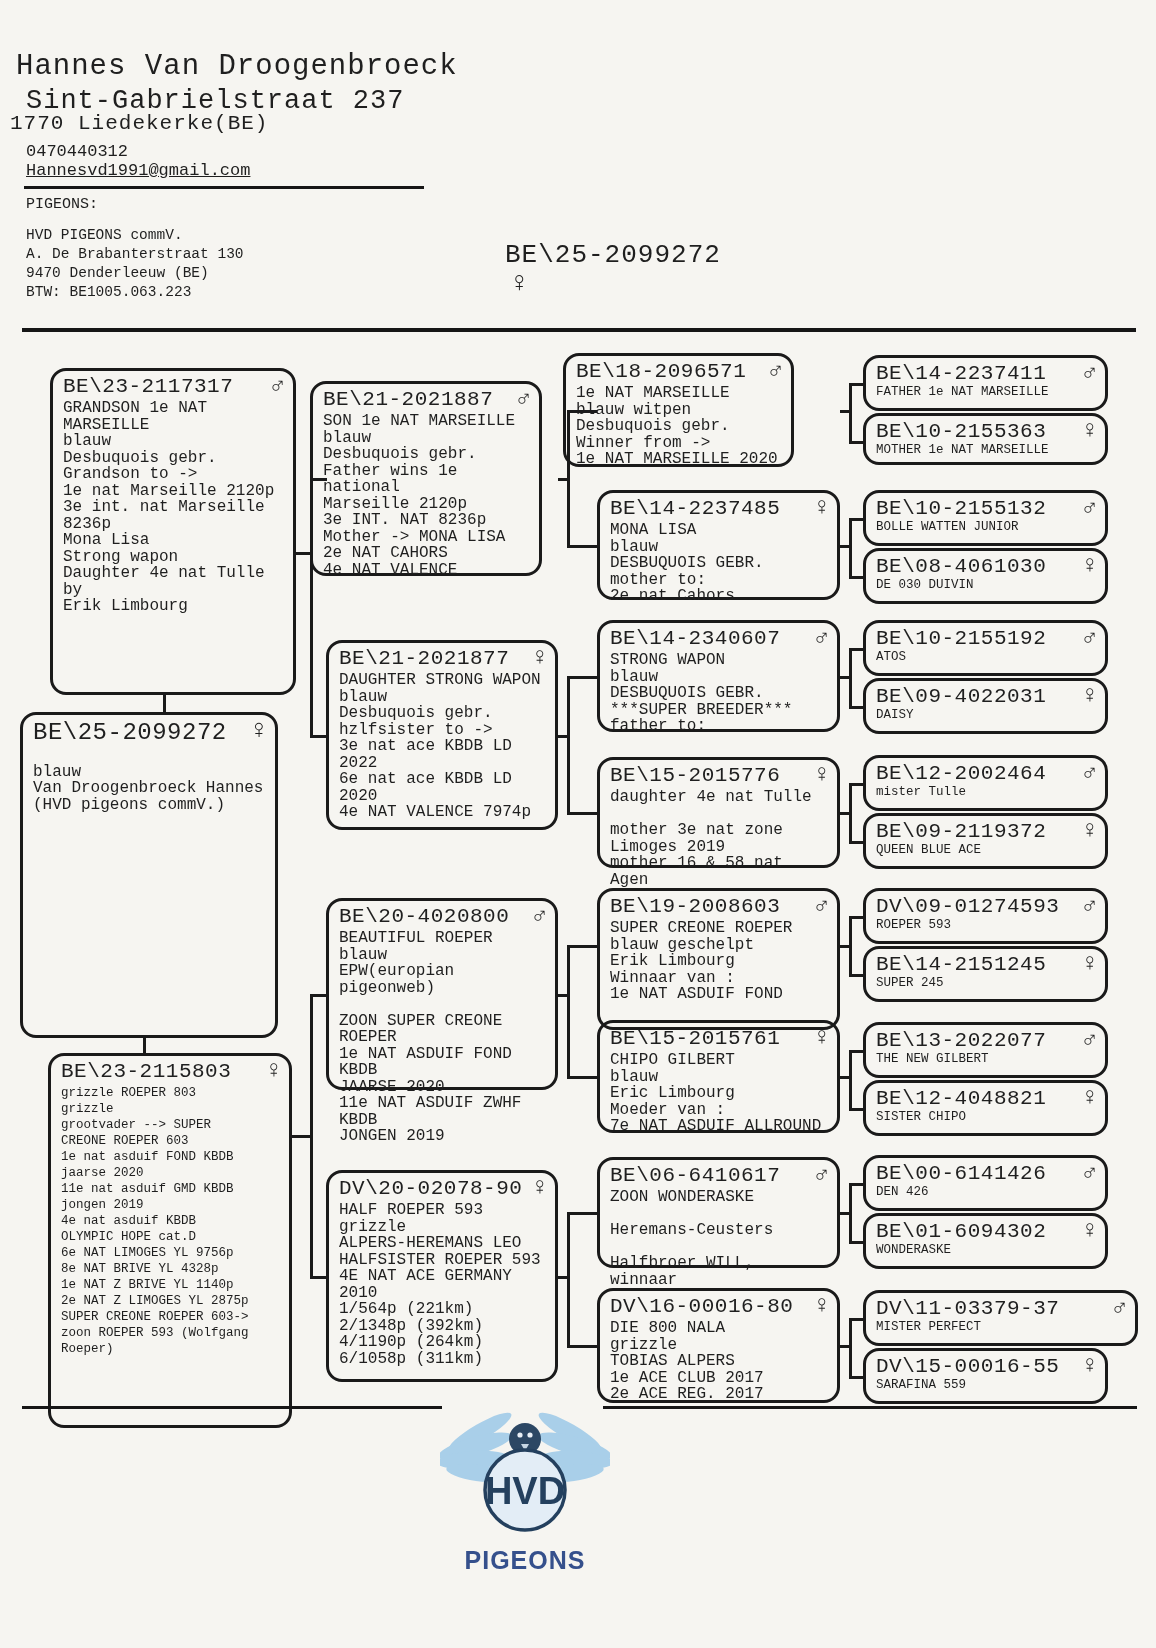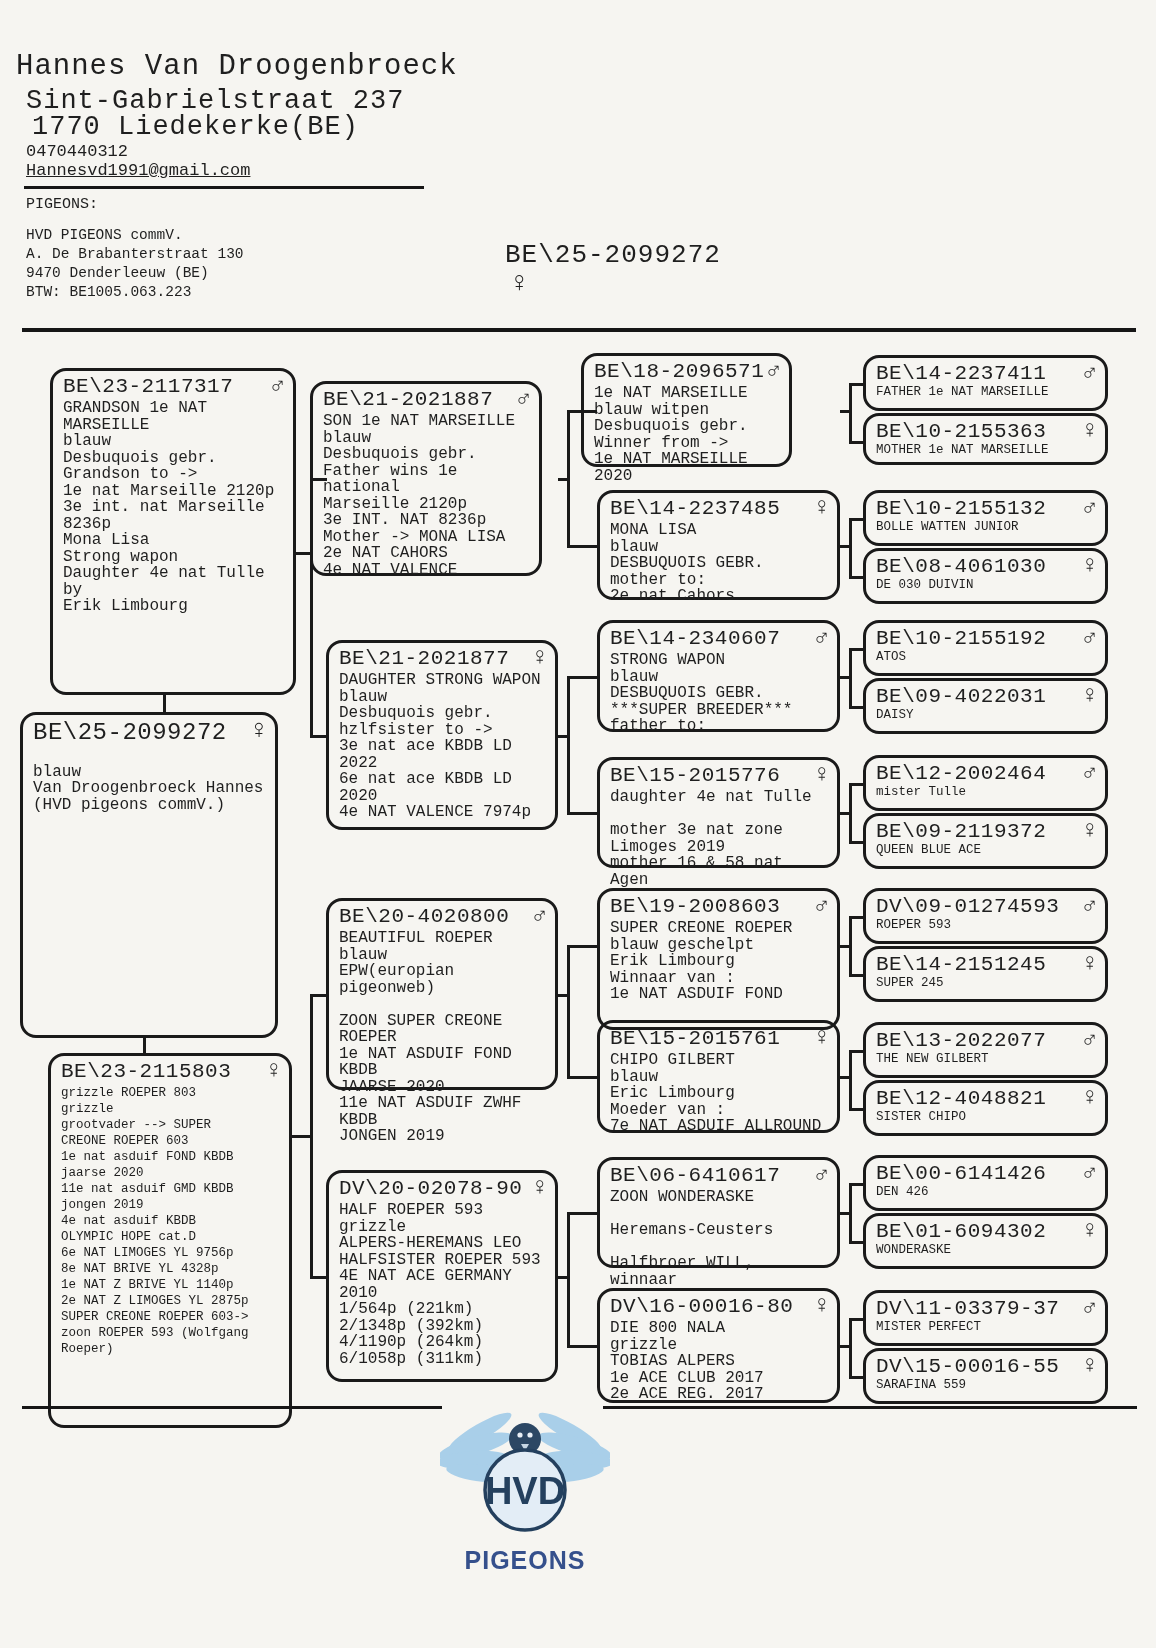--- a/index.html
+++ b/index.html
@@ -2,21 +2,21 @@
 <html><head>
 <meta charset="utf-8">
 <style>
   html,body{margin:0;padding:0;}
   body{background:#e9e8e5;}
   .page{position:relative;width:1156px;height:1648px;background:#f6f5f1;overflow:hidden;
         font-family:"Liberation Mono","DejaVu Sans Mono",monospace;color:#1f1f1f;}
   .abs{position:absolute;}
   .h-name{left:16px;top:50px;font-size:29px;letter-spacing:1px;}
   .h-addr1{left:26px;top:86px;font-size:27px;letter-spacing:1px;}
-  .h-addr2{left:32px;top:112px;font-size:27px;letter-spacing:1px;}
+  .h-addr2{left:10px;top:112px;font-size:21px;letter-spacing:1px;}
   .h-phone{left:26px;top:142px;font-size:17px;}
   .h-email{left:26px;top:161px;font-size:17px;text-decoration:underline;}
   .h-breeding{left:26px;top:196px;font-size:15px;}
   .h-company{left:26px;top:226px;font-size:14.5px;line-height:19px;white-space:pre-line;}
   .h-ring{left:505px;top:240px;font-size:26px;letter-spacing:1px;}
   .h-sex{left:511px;top:268px;font-size:28px;font-weight:bold;}
   .rule{position:absolute;background:#161616;}
   .pbox{position:absolute;border:3px solid #1a1a1a;border-radius:16px;box-sizing:border-box;
         padding:5px 8px 4px 10px;background:transparent;}
   .ring-row{display:flex;justify-content:space-between;align-items:flex-start;line-height:1.05;}
@@ -155,21 +155,21 @@
 grizzle
 ALPERS-HEREMANS LEO
 HALFSISTER ROEPER 593
 4E NAT ACE GERMANY 2010
 1/564p (221km)
 2/1348p (392km)
 4/1190p (264km)
 6/1058p (311km)</div>
   </div>
 
-  <div class="pbox" style="left:581px;top:353px;width:211px;height:114px">
+  <div class="pbox" style="left:563px;top:353px;width:231px;height:114px">
     <div class="ring-row">
       <span class="ring">BE\18-2096571</span>
       <span class="sex">♂</span>
     </div>
     <div class="lines">1e NAT MARSEILLE
 blauw witpen
 Desbuquois gebr.
 Winner from -&gt;
 1e NAT MARSEILLE 2020</div>
   </div>
@@ -342,21 +342,21 @@
       </div>
     <div class="lines">DEN 426</div>
   </div>
   <div class="pbox small" style="left:863px;top:1213px;width:245px;height:56px">
     <div class="ring-row">
         <span class="ring">BE\01-6094302</span>
         <span class="sex">♀</span>
       </div>
     <div class="lines">WONDERASKE</div>
   </div>
-  <div class="pbox small" style="left:863px;top:1290px;width:245px;height:56px">
+  <div class="pbox small" style="left:863px;top:1290px;width:275px;height:56px">
     <div class="ring-row">
         <span class="ring">DV\11-03379-37</span>
         <span class="sex">♂</span>
       </div>
     <div class="lines">MISTER PERFECT</div>
   </div>
   <div class="pbox small" style="left:863px;top:1348px;width:245px;height:56px">
     <div class="ring-row">
         <span class="ring">DV\15-00016-55</span>
         <span class="sex">♀</span>

